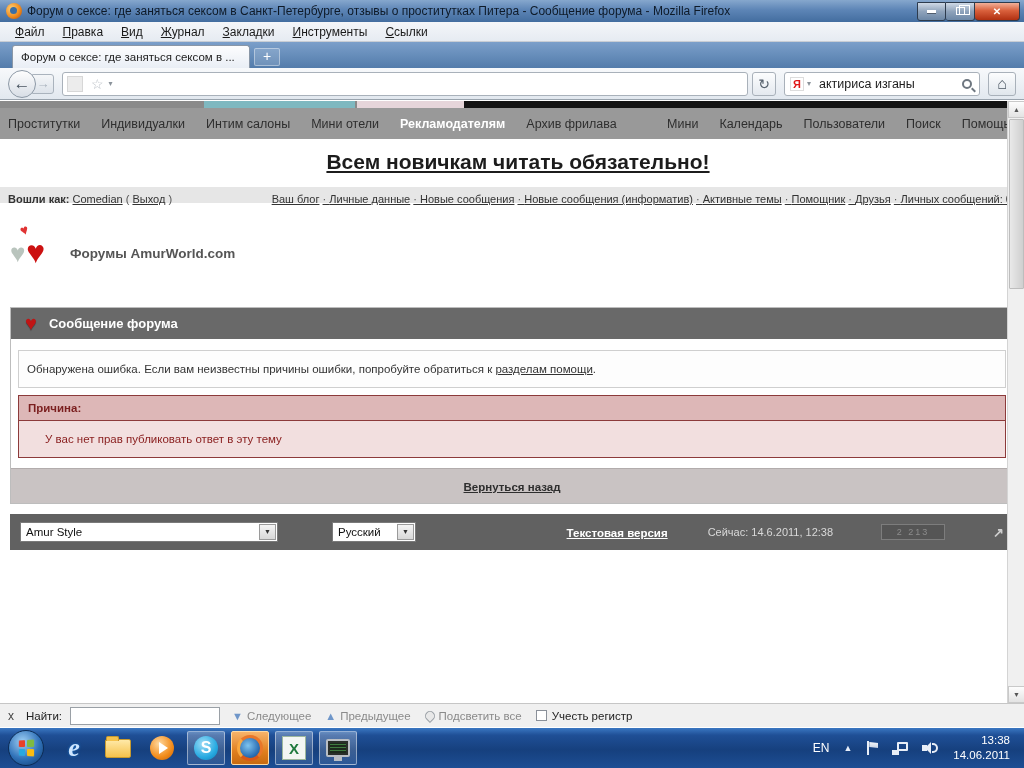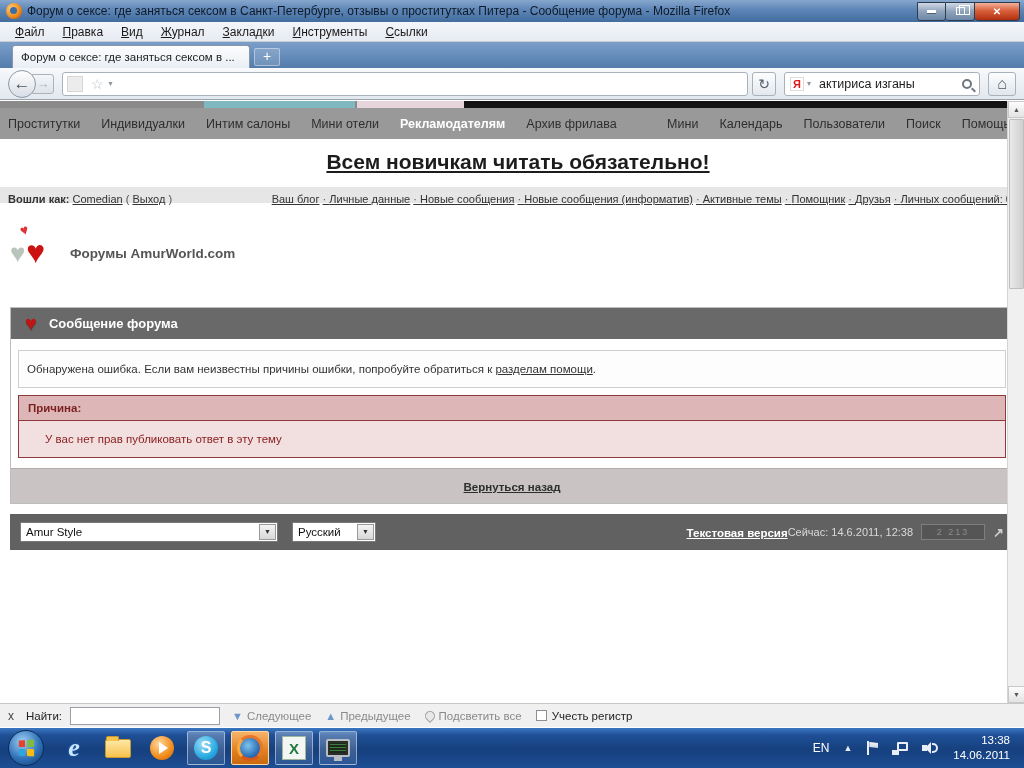--- a/index.html
+++ b/index.html
@@ -93,21 +93,21 @@
 
   .linksblk { margin-top:7px; border:1px solid #c3cede; }
   .links-h { background:#dde7f3; border-bottom:1px solid #c3cede; padding:6px 9px; font-size:11.5px; font-weight:bold; color:#49679a; }
   .links-b { background:#fff; padding:10px 10px 14px 34px; }
   .links-b li { font-size:11.5px; color:#333; margin:6px 0; }
   .links-b a { color:#333; text-decoration:underline; }
 
   .backbar { margin-top:10px; background:#c9c3c3; border-top:1px solid #b2acac; text-align:center; padding:8px 0; }
   .backbar a { font-size:11.5px; font-weight:bold; color:#2e2e2e; text-decoration:underline; }
 
-  .footerbar { margin:10px 10px 0 10px; height:36px; background:#616161; display:flex; align-items:center; padding:0 10px; }
+  .footerbar { margin:10px 10px 0 10px; height:36px; background:#616161; display:flex; align-items:center; padding:0 10px;gap:40px; }
   .w-select { height:20px; background:#fff; border:1px solid #7a7a7a; display:flex; align-items:center; justify-content:space-between; font-size:11.5px; color:#111; padding-left:5px; }
   .w-select .sel-btn { width:17px; height:16px; margin:1px; background:linear-gradient(180deg,#f4f4f4,#d8d8d8); border:1px solid #9a9a9a; font-size:7px; color:#333; text-align:center; line-height:14px; }
   .sel-style { width:258px; } .sel-lang { width:84px; margin-left:14px; }
   .footer-center { flex:1; text-align:right; }
   .footer-center a { color:#fff; font-weight:bold; font-size:11.5px; text-decoration:underline; }
   .footer-time { color:#d9d9d9; font-size:11px; white-space:nowrap; }
   .counter-box { width:64px; height:16px; margin-left:8px; background:#555; border:1px solid #7d7d7d; color:#8d8d8d; font-size:9px; text-align:center; line-height:14px; letter-spacing:2px; overflow:hidden; }
   .corner-arrow { color:#cfcfcf; font-size:13px; margin-left:8px; font-weight:bold; }
 
   

